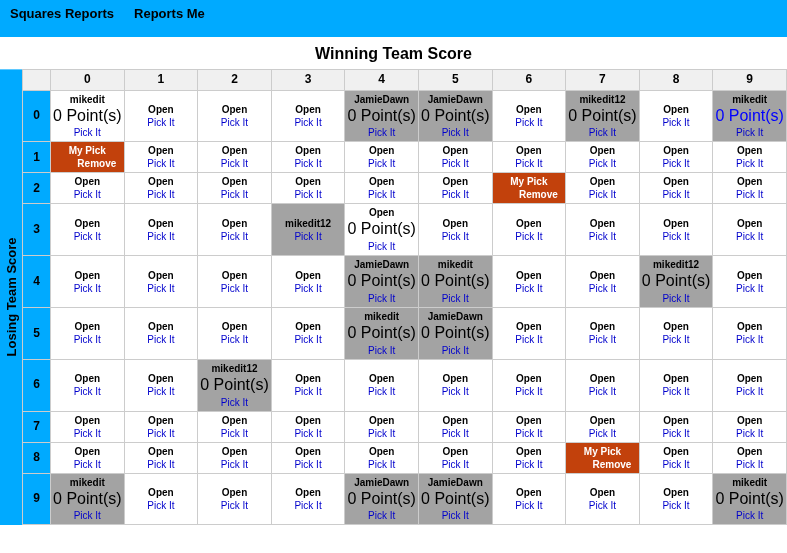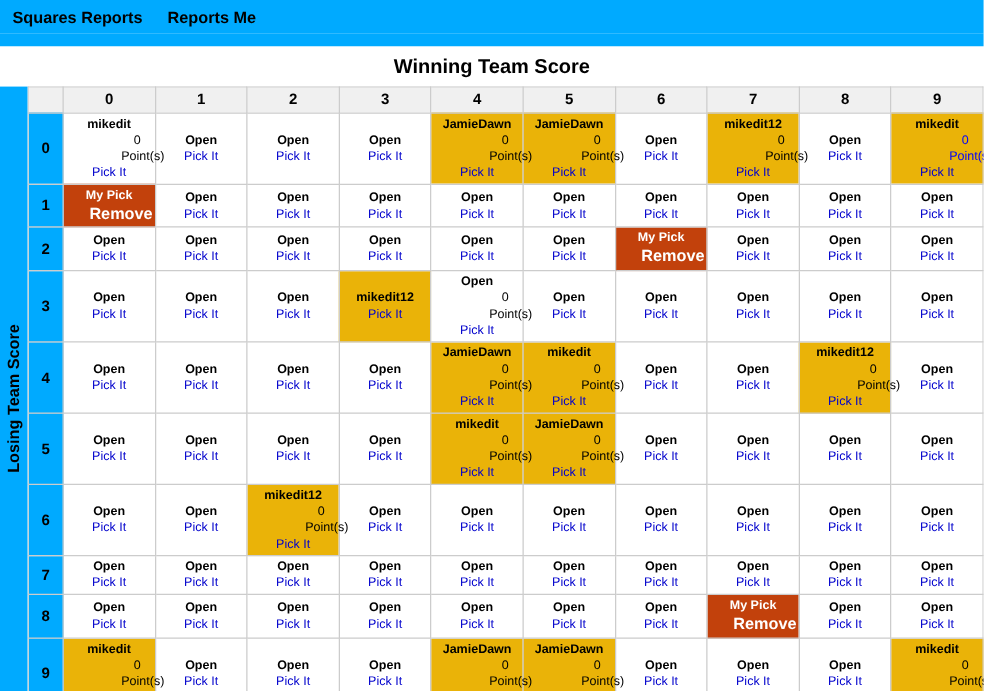--- a/index.html
+++ b/index.html
@@ -78,54 +78,53 @@
       font-weight: bold;
       font-size: 12px;
       width: 28px;
     }
 
     .cell-normal {
       background: #fff;
     }
 
     .cell-highlight {
-      background: #eab308;
+      background: #a3a3a3;
     }
 
     .cell-mypick {
       background: #c2410c;
       color: #fff;
       font-weight: bold;
     }
 
     .cell-name {
       font-weight: bold;
       font-size: 10px;
     }
 
     .cell-points {
-      font-size: 10px;
+      font-size: 16px;
       color: #000;
-      padding-left: 45px;
     }
 
     .cell-points.blue-text {
       color: #0000ff;
     }
 
     .cell-link {
       color: #0000cc;
       font-size: 10px;
       cursor: pointer;
       text-decoration: none;
     }
 
     .cell-remove {
       color: #fff;
-      font-size: 13px;
+      font-size: 10px;
       margin-left: 19px;
     }
 
     .col-row-header { width: 28px; }
   </style>
 </head>
 <body>
 
 <div class="top-bar">
   <a>Squares Reports</a>

